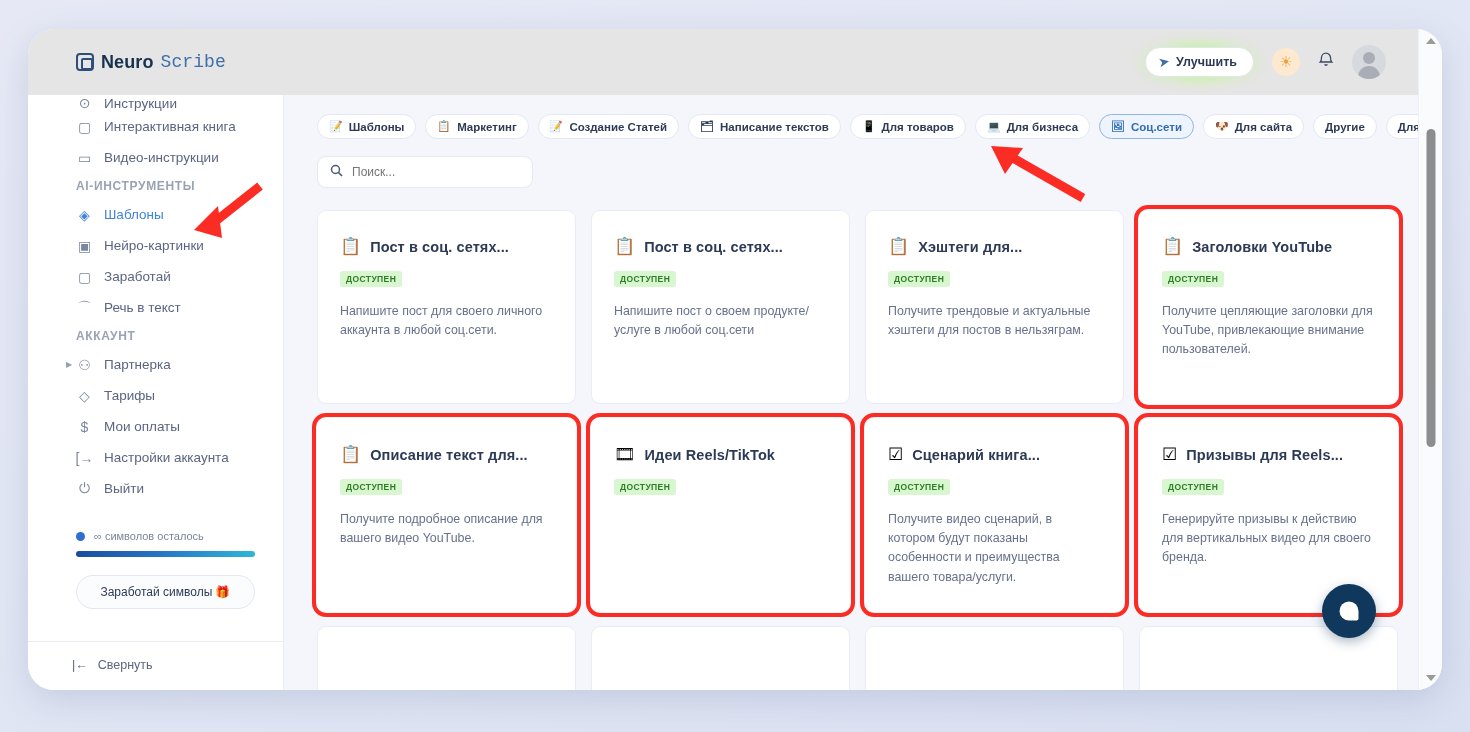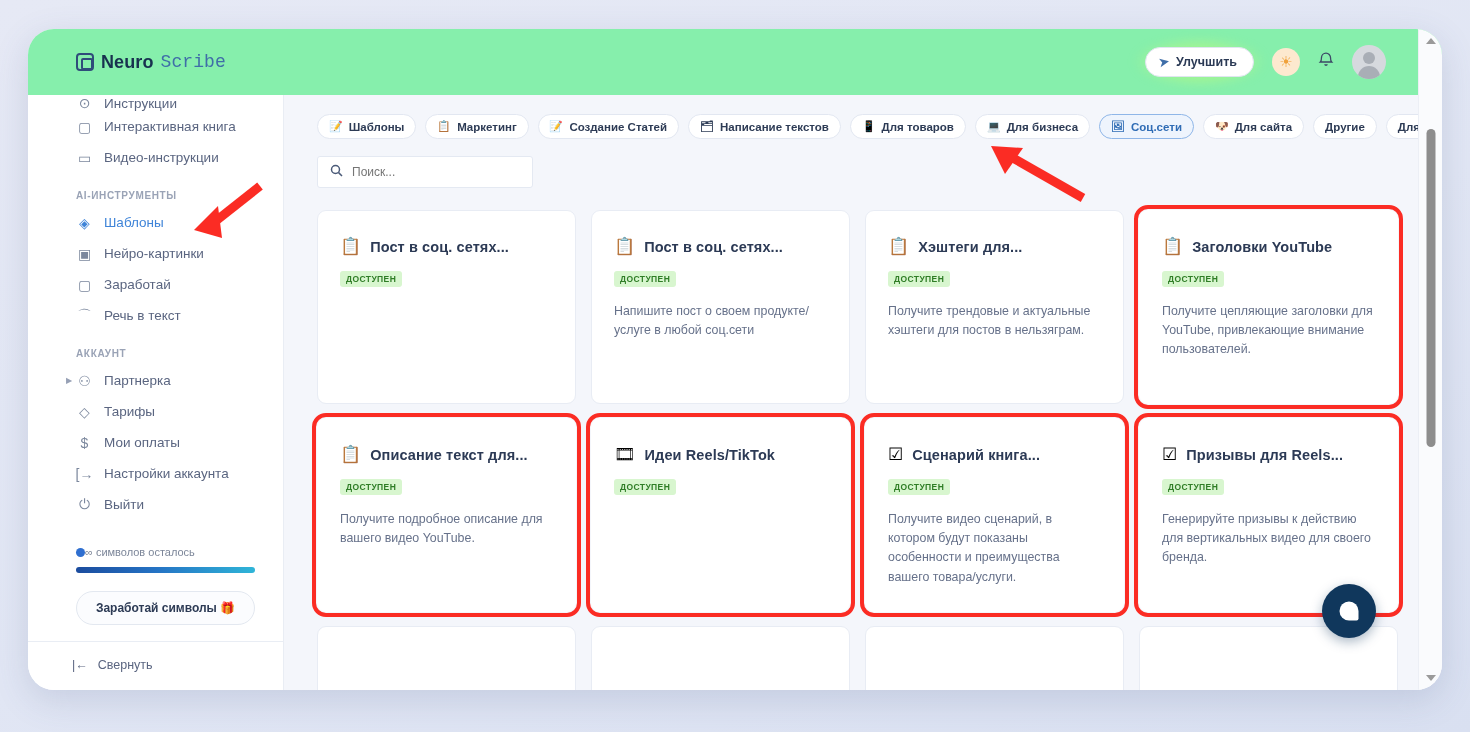--- a/index.html
+++ b/index.html
@@ -21,21 +21,21 @@
     background: #ffffff;
     border-radius: 26px;
     box-shadow: 0 10px 34px rgba(80,95,140,.18);
     overflow: hidden;
   }
 
   
   .topbar {
     position: absolute; left: 0; top: 0;
     width: 100%; height: 66px;
-    background: #86efac;
+    background: #e5e5e5;
     display: flex; align-items: center;
     z-index: 6;
   }
   .brand {
     display: flex; align-items: center; gap: 7px;
     margin-left: 48px;
     font-size: 18px; font-weight: bold;
     letter-spacing: .1px;
   }
   .brand-mark {
@@ -116,38 +116,38 @@
   .side-item .s-ic {
     width: 17px; font-size: 14px; color: #7b879d;
     display: inline-flex; justify-content: center; flex: none;
   }
   .side-item.active { color: #3f84d8; font-weight: normal; }
   .side-item.active .s-ic { color: #3f84d8; }
   .side-item .caret {
     position: absolute; left: 38px; font-size: 8px; color: #96a0b5;
   }
   .side-section {
-    padding-left: 48px; margin-top: 17px; margin-bottom: 6px;
-    font-size: 10px; letter-spacing: .65px; color: #9aa3b6; font-weight: bold;
+    padding-left: 48px; margin-top: 6px; margin-bottom: 6px;
+    font-size: 12px; letter-spacing: .65px; color: #9aa3b6; font-weight: bold;
   }
   .chars-block { padding: 0 30px 0 48px; margin-top: 26px; }
   .chars-row {
-    display: flex; align-items: center; 
+    display: flex; align-items: center; gap: 9px;
     font-size: 11px; color: #7c8699;
   }
   .chars-dot { width: 9px; height: 9px; border-radius: 50%; background: #2f6fd0; flex: none; }
   .chars-bar {
     margin-top: 9px; height: 6px; border-radius: 4px;
     background: linear-gradient(90deg,#1b4c9e 0%,#2573c4 45%,#2fb5d8 100%);
     width: 179px;
   }
   .earn-btn {
     margin: 18px 0 0 0; width: 179px; height: 34px;
     border-radius: 18px; border: 1px solid #e3e8f0; background: #fbfcfe;
-    font-size: 12px; font-weight: bold; color: #2d3b55;
+    font-size: 12px; font-weight: normal; color: #2d3b55;
     display: flex; align-items: center; justify-content: center; gap: 5px;
     cursor: pointer;
   }
   .side-bottom {
     position: absolute; left: 0; bottom: 0; width: 100%;
     border-top: 1px solid #e9edf4; padding: 16px 0 18px 44px;
   }
   .collapse-row {
     display: flex; align-items: center; gap: 10px;
     font-size: 12.5px; color: #5a6580; cursor: pointer;
@@ -173,21 +173,21 @@
     white-space: nowrap; cursor: pointer;
   }
   .chip.selected {
     border: 1px solid #8fb6e8; background: #eef4fd; color: #2f6cb5;
   }
   .chip .c-ic { font-size: 11px; line-height: 1; }
 
   .search-wrap { padding: 17px 0 0 33px; }
   .search-box {
     width: 216px; height: 32px;
-    background: #fff; border: 1px solid #e4e9f2; border-radius: 3px;
+    background: #fff; border: 1px solid #e4e9f2; border-radius: 9px;
     display: flex; align-items: center; gap: 9px; padding: 0 12px;
   }
   .search-box .mag { color: #4a5a78; font-size: 12px; }
   .search-box input {
     border: none; outline: none; background: transparent;
     font-family: "Liberation Sans", sans-serif;
     font-size: 12px; color: #9aa3b6; width: 100%;
   }
 
   .cards-grid {
@@ -425,20 +425,21 @@
     </div>
 
     <div class="cards-grid">
 
       <div class="card">
         <div class="card-head">
           <span class="card-icon">📋</span>
           <span class="card-title">Пост в соц. сетях...</span>
         </div>
         <span class="badge">ДОСТУПЕН</span>
+        <div class="card-desc">Напишите пост для своего личного аккаунта в любой соц.сети.</div>
       </div>
 
       <div class="card">
         <div class="card-head">
           <span class="card-icon">📋</span>
           <span class="card-title">Пост в соц. сетях...</span>
         </div>
         <span class="badge">ДОСТУПЕН</span>
         <div class="card-desc">Напишите пост о своем продукте/услуге в любой соц.сети</div>
       </div>

